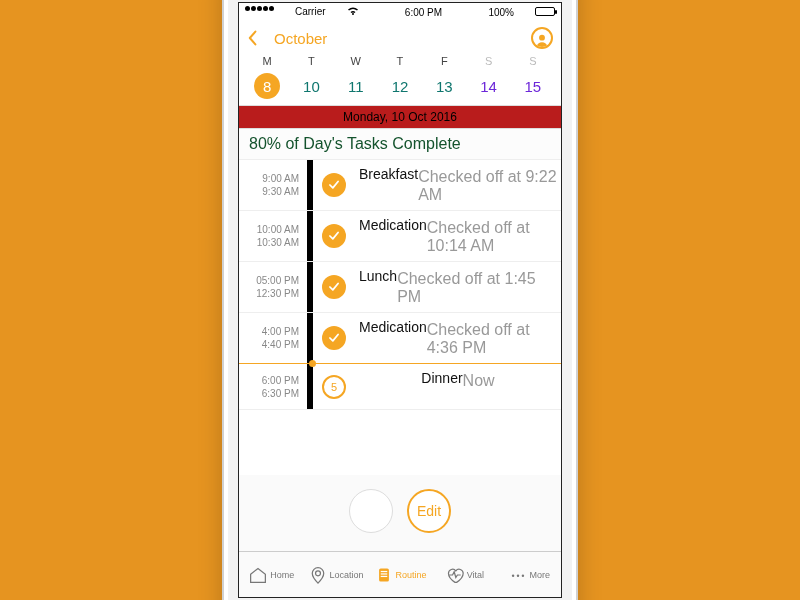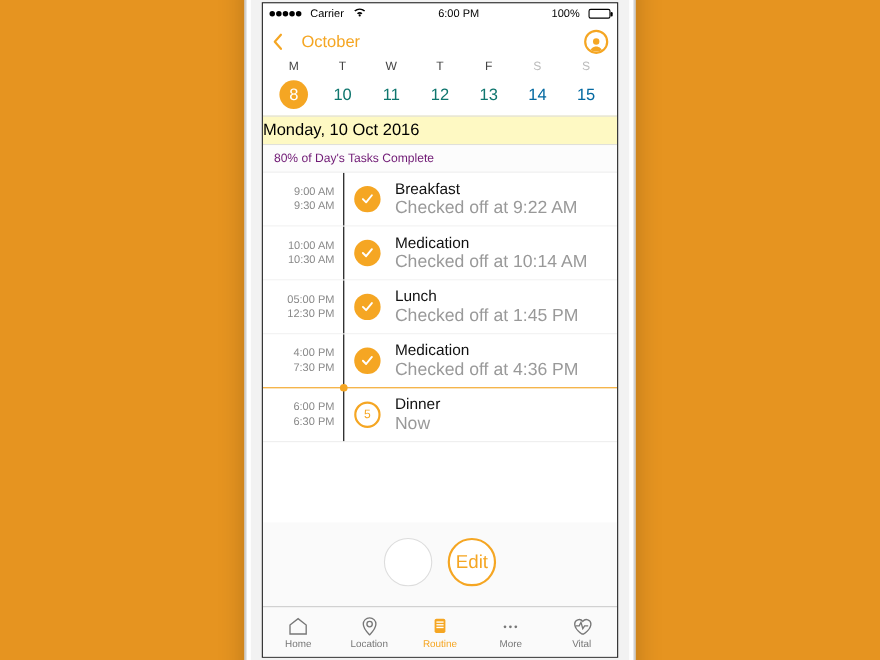--- a/index.html
+++ b/index.html
@@ -24,21 +24,21 @@
     border: 1px solid #222;
     display: flex; flex-direction: column;
     overflow: hidden;
   }
   
   .status {
     height: 18px; font-size: 10px;
     display: flex; align-items: center; justify-content: space-between;
     padding: 0 6px; color: #000;
   }
-  .status .left, .status .right { display: flex; align-items: center; gap: 8px; }
+  .status .left, .status .right { display: flex; gap: 21px; }
   .dots { display: flex; gap: 1px; }
   .dots span { width: 5px; height: 5px; border-radius: 50%; background: #000; display: inline-block; }
   .wifi svg { width: 12px; height: 10px; }
   .battery { width: 20px; height: 9px; border: 1px solid #000; border-radius: 2px; position: relative; }
   .battery::after { content:""; position:absolute; right:-3px; top:2px; width:2px; height:4px; background:#000; border-radius:1px; }
   .battery .fill { background:#000; width:100%; height:100%; }
   
   .navhead {
     height: 34px; display:flex; align-items:center; justify-content:space-between;
     padding: 0 8px;
@@ -47,49 +47,49 @@
   .back svg { width:12px; height:16px; }
   .avatar { width:22px; height:22px; border-radius:50%; border:2px solid #f5a623; display:flex; align-items:flex-end; justify-content:center; overflow:hidden; }
   .avatar svg { width:14px; height:14px; }
   
   .week { display:flex; padding: 0 6px 6px; }
   .daycol { flex:1; display:flex; flex-direction:column; align-items:center; gap:6px; }
   .dayhead { font-size:11px; color:#444; }
   .dayhead.dim { color:#bbb; }
   .daynum { font-size:15px; color:#0f766e; width:26px; height:26px; display:flex; align-items:center; justify-content:center; border-radius:50%; }
   .daynum.sel { background:#f5a623; color:#fff; }
-  .daynum.dim { color:#0369a1; }
-  
-  .datebar { font-size:15px; padding:4px 0; border-top:1px solid #ddd; border-bottom:1px solid #ddd; background:#fef9c3; }
-  .progress { font-size:11px; color:#701a75; padding:6px 10px; border-bottom:1px solid #eee; background:#fcfcfc; }
+  .daynum.dim { color:#6d28d9; }
+  
+  .datebar { text-align:center; font-size:12px; padding:4px 0; border-top:1px solid #ddd; border-bottom:1px solid #ddd; background:#b91c1c; }
+  .progress { font-size:16px; color:#14532d; padding:6px 10px; border-bottom:1px solid #eee; background:#fcfcfc; }
   
   .list { flex:1; overflow:auto; }
   .row { display:flex; align-items:stretch; border-bottom:1px solid #eee; background:#fff; min-height:46px; position:relative; }
   .row.current::before {
     content:""; position:absolute; left:0; right:0; top:-1px; height:1px; background:#f5a623;
   }
   .row.current::after {
     content:""; position:absolute; left:70px; top:-4px; width:7px; height:7px; background:#f5a623; border-radius:50%;
   }
-  .times { width:74px; border-right:1px solid #000000; display:flex; flex-direction:column; justify-content:center; align-items:flex-end; padding:6px 8px; font-size:10px; color:#888; gap:2px;text-align:center; }
+  .times { width:74px; border-right:6px solid #000000; display:flex; flex-direction:column; justify-content:center; align-items:flex-end; padding:6px 8px; font-size:10px; color:#888; gap:2px;text-align:center; }
   .status-icon { width:42px; display:flex; align-items:center; justify-content:center; }
   .check { width:24px; height:24px; border-radius:50%; background:#f5a623; display:flex; align-items:center; justify-content:center; }
   .check svg { width:14px; height:14px; }
   .ring { width:24px; height:24px; border-radius:50%; border:2px solid #f5a623; display:flex; align-items:center; justify-content:center; font-size:11px; color:#f5a623; }
-  .taskinfo { flex:1; display:flex; flex-direction:column; justify-content:center; padding:6px 4px; }
+  .taskinfo { flex:1; display:flex; flex-direction:row; justify-content:center; padding:6px 4px; }
   .taskname { font-size:14px; color:#111; }
   .tasksub { font-size:16px; color:#999; margin-top:2px; }
   
   .actions { display:flex; justify-content:center; gap:14px; padding:14px 0 18px; background:#fafafa; }
   .circlebtn { width:44px; height:44px; border-radius:50%; display:flex; align-items:center; justify-content:center; }
   .circlebtn.ghost { border:1px solid #ddd; background:#fff; }
-  .circlebtn.edit { border:2px solid #f5a623; color:#f5a623; font-size:17px; background:#fff; }
+  .circlebtn.edit { border:2px solid #f5a623; color:#f5a623; font-size:14px; background:#fff; }
   
   .tabbar { height:46px; border-top:1px solid #ccc; display:flex; background:#fafafa; }
-  .tab { flex:1; display:flex; flex-direction:column; align-items:center; justify-content:center; gap:2px; font-size:9px; color:#777;text-align:center; }
+  .tab { flex:1; display:flex; flex-direction:row; align-items:center; justify-content:center; gap:2px; font-size:9px; color:#777;text-align:center; }
   .tab.active { color:#f5a623; }
   .tab svg { width:20px; height:18px; }
 </style>
 </head>
 <body>
 
 <div class="phone">
   <div class="screen">
 
     <div class="status">
@@ -212,21 +212,21 @@
             </div>
           </div>
           <div class="taskinfo">
             <div class="taskname">Lunch</div>
             <div class="tasksub">Checked off at 1:45 PM</div>
           </div>
         </div>
         <div class="row">
           <div class="times">
             <div>4:00 PM</div>
-            <div>7:30 PM</div>
+            <div>4:40 PM</div>
           </div>
           <div class="status-icon">
             <div class="check">
               <svg viewBox="0 0 24 24">
                 <path d="M5 12l5 5 9-11" stroke="#fff" stroke-width="3" fill="none" stroke-linecap="round" stroke-linejoin="round"></path>
               </svg>
             </div>
           </div>
           <div class="taskinfo">
             <div class="taskname">Medication</div>
@@ -273,29 +273,29 @@
           <svg viewBox="0 0 24 22">
             <rect x="6" y="3" width="12" height="16" rx="2" fill="currentColor"></rect>
             <rect x="8" y="6" width="8" height="1.5" fill="#fff"></rect>
             <rect x="8" y="9" width="8" height="1.5" fill="#fff"></rect>
             <rect x="8" y="12" width="8" height="1.5" fill="#fff"></rect>
           </svg>
           <span>Routine</span>
         </div>
         <div class="tab">
           <svg viewBox="0 0 24 22">
+            <path d="M12 20s-8-5-8-11a5 5 0 019-3 5 5 0 019 3c0 6-8 11-8 11z" fill="none" stroke="currentColor" stroke-width="1.5"></path>
+            <path d="M5 11h4l2-4 2 7 2-3h4" fill="none" stroke="currentColor" stroke-width="1.5"></path>
+          </svg>
+          <span>Vital</span>
+        </div>
+        <div class="tab">
+          <svg viewBox="0 0 24 22">
             <circle cx="6" cy="12" r="1.5" fill="currentColor"></circle>
             <circle cx="12" cy="12" r="1.5" fill="currentColor"></circle>
             <circle cx="18" cy="12" r="1.5" fill="currentColor"></circle>
           </svg>
           <span>More</span>
         </div>
-        <div class="tab">
-          <svg viewBox="0 0 24 22">
-            <path d="M12 20s-8-5-8-11a5 5 0 019-3 5 5 0 019 3c0 6-8 11-8 11z" fill="none" stroke="currentColor" stroke-width="1.5"></path>
-            <path d="M5 11h4l2-4 2 7 2-3h4" fill="none" stroke="currentColor" stroke-width="1.5"></path>
-          </svg>
-          <span>Vital</span>
-        </div>
       </div>
 
   </div>
 </div>
 
 </body></html>

